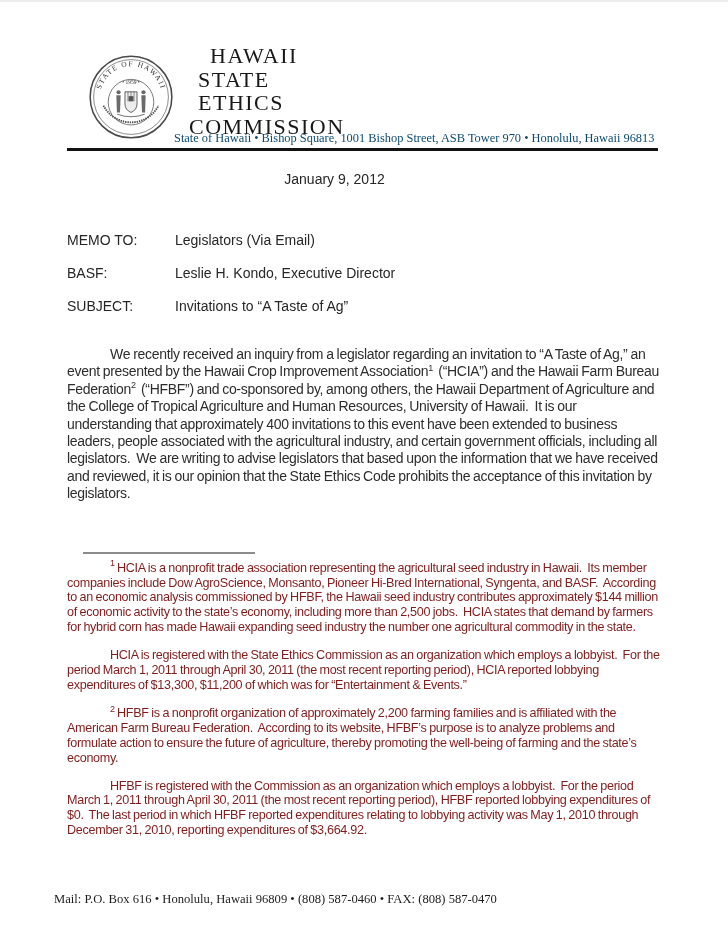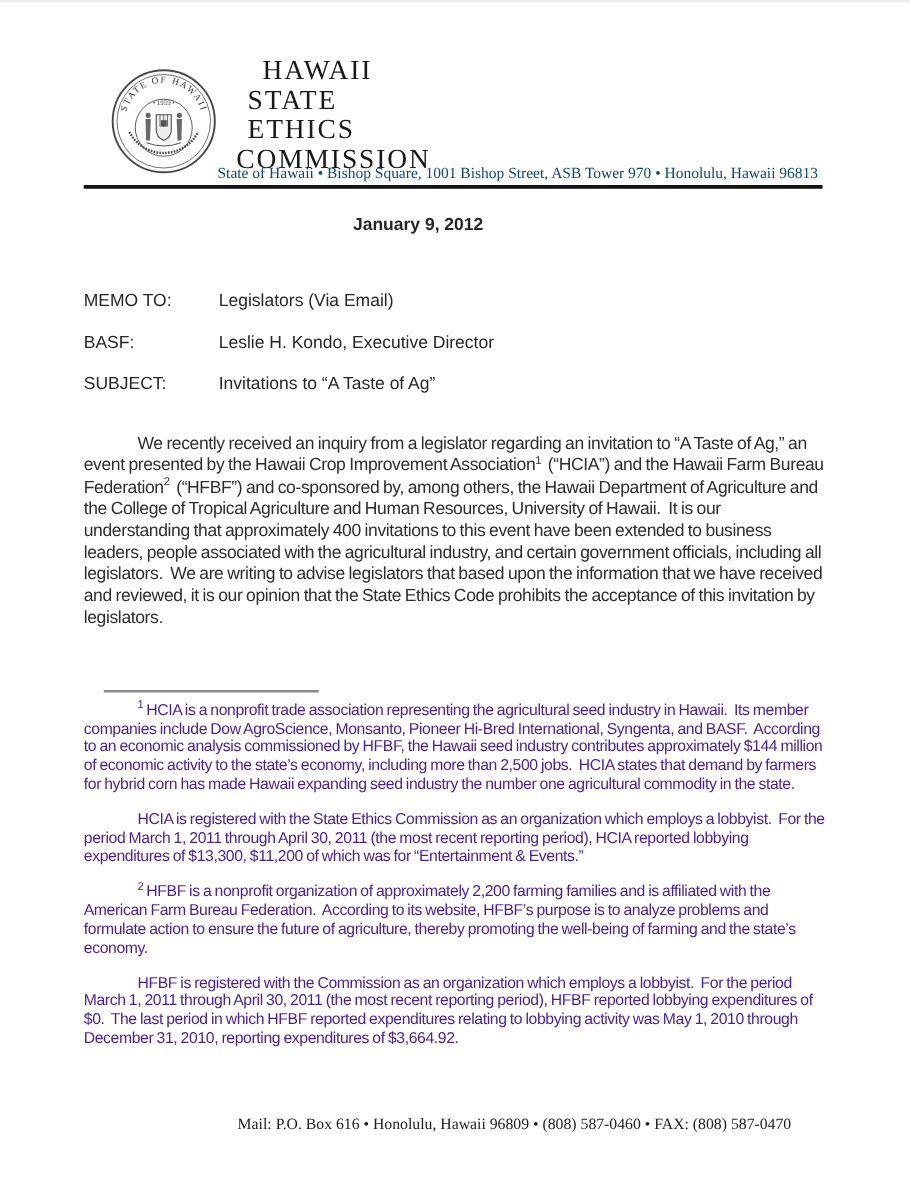--- a/index.html
+++ b/index.html
@@ -37,21 +37,21 @@
   }
   .lh-rule {
     position: absolute; left: 67px; right: 70px; top: 146px;
     height: 3px; background: #121212;
   }
   
   .content { padding: 0 68px 0 67px; }
   .date-line {
     margin-top: 20px; text-align: center;
     position: relative; left: -29px;
-    font-size: 14px; line-height: 17px; color: #262626; font-weight: bold;
+    font-size: 14px; line-height: 17px; color: #262626;
   }
   .memo { margin-top: 44px; font-size: 14px; color: #262626; }
   .memo-row { display: flex; margin-bottom: 16px; line-height: 17px; }
   .memo-row:last-child { margin-bottom: 0; }
   .memo-label { width: 108px; flex: 0 0 108px; }
   .memo-value { flex: 1; }
   .body-para {
     margin: 31px 0 0 0;
     font-size: 14px; line-height: 17.4px;
     letter-spacing: -0.3px; word-spacing: -0.6px;
@@ -65,28 +65,28 @@
   
   .fn-separator {
     margin: 49px 0 0 16px;
     width: 172px; height: 2px; background: #8c8c8c;
   }
   .footnotes { margin-top: 7px; }
   .fn-para {
     margin: 0 0 13px 0;
     font-size: 12.6px; line-height: 14.9px;
     letter-spacing: -0.3px; word-spacing: -0.6px;
-    text-indent: 43px; color: #4c1d95;
+    text-indent: 43px; color: #7f1d1d;
     white-space: pre-wrap;
   }
   .fn-para.last { margin-bottom: 0; }
   
   .page-footer {
-    position: absolute; top: 890px; left: 40px; width: 593px;
-    text-align: right;
+    position: absolute; top: 890px; left: 54px; width: 593px;
+    text-align: left;
     font-family: "Liberation Serif", serif;
     font-size: 12.6px; color: #1c1c1c; white-space: nowrap;
   }
 </style>
 </head>
 <body>
 
 <div class="page">
 
   <div class="letterhead">

